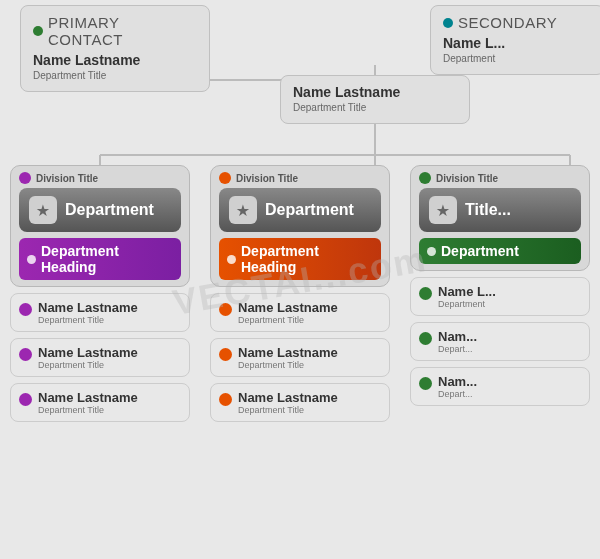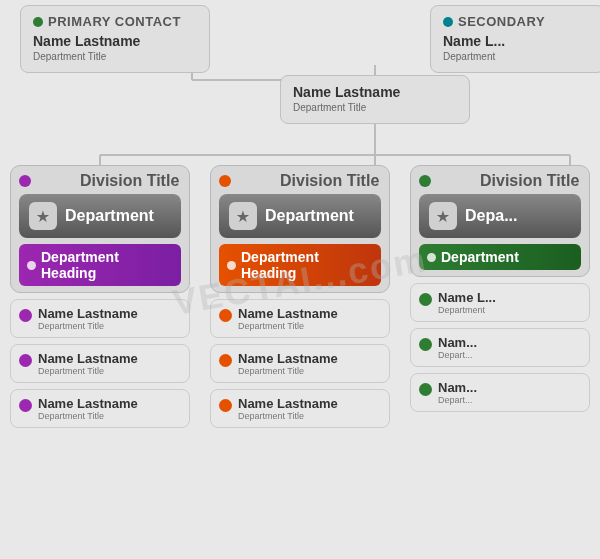--- a/index.html
+++ b/index.html
@@ -34,22 +34,22 @@
       align-items: center;
       gap: 5px;
       margin-bottom: 4px;
     }
     .contact-card .label-row .dot {
       width: 10px; height: 10px;
       border-radius: 50%;
       flex-shrink: 0;
     }
     .contact-card .label-row .label-text {
-      font-size: 13px;
-      font-weight: bold;
+      font-size: 15px;
+      font-weight: normal;
       color: #555;
       letter-spacing: 0.5px;
       text-transform: uppercase;
     }
     .contact-card .name {
       font-size: 14px;
       font-weight: bold;
       color: #333;
       margin-bottom: 2px;
     }
@@ -110,24 +110,23 @@
       align-items: center;
       gap: 5px;
       margin-bottom: 4px;
     }
     .division-label-row .dot {
       width: 12px; height: 12px;
       border-radius: 50%;
       flex-shrink: 0;
     }
     .division-label-row .div-title {
-      font-size: 16px;
+      font-size: 10px;
       font-weight: bold;
       color: #555;
-      margin-left: 44px;
     }
 
     .dept-header {
       background: linear-gradient(to bottom, #888, #555);
       border-radius: 8px;
       padding: 8px 10px;
       display: flex;
       align-items: center;
       gap: 8px;
     }
@@ -353,21 +352,21 @@
     </div>
 
     <div class="division-col" style="overflow:hidden;">
       <div class="division-box">
         <div class="division-label-row">
           <div class="dot" style="background:#2e7d32; width:12px; height:12px; border-radius:50%;"></div>
           <span class="div-title">Division Title</span>
         </div>
         <div class="dept-header">
           <div class="star-icon">★</div>
-          <span class="dept-name">Depa...</span>
+          <span class="dept-name">Title...</span>
         </div>
         <div class="dept-heading-bar" style="background: linear-gradient(to right, #2e7d32, #1b5e20);">
           <div class="dot-sm"></div>
           <span class="heading-text">Department</span>
         </div>
       </div>
       <div class="person-card">
         <div class="dot-person" style="background:#2e7d32;"></div>
         <div class="person-info">
           <div class="pname">Name L...</div>

